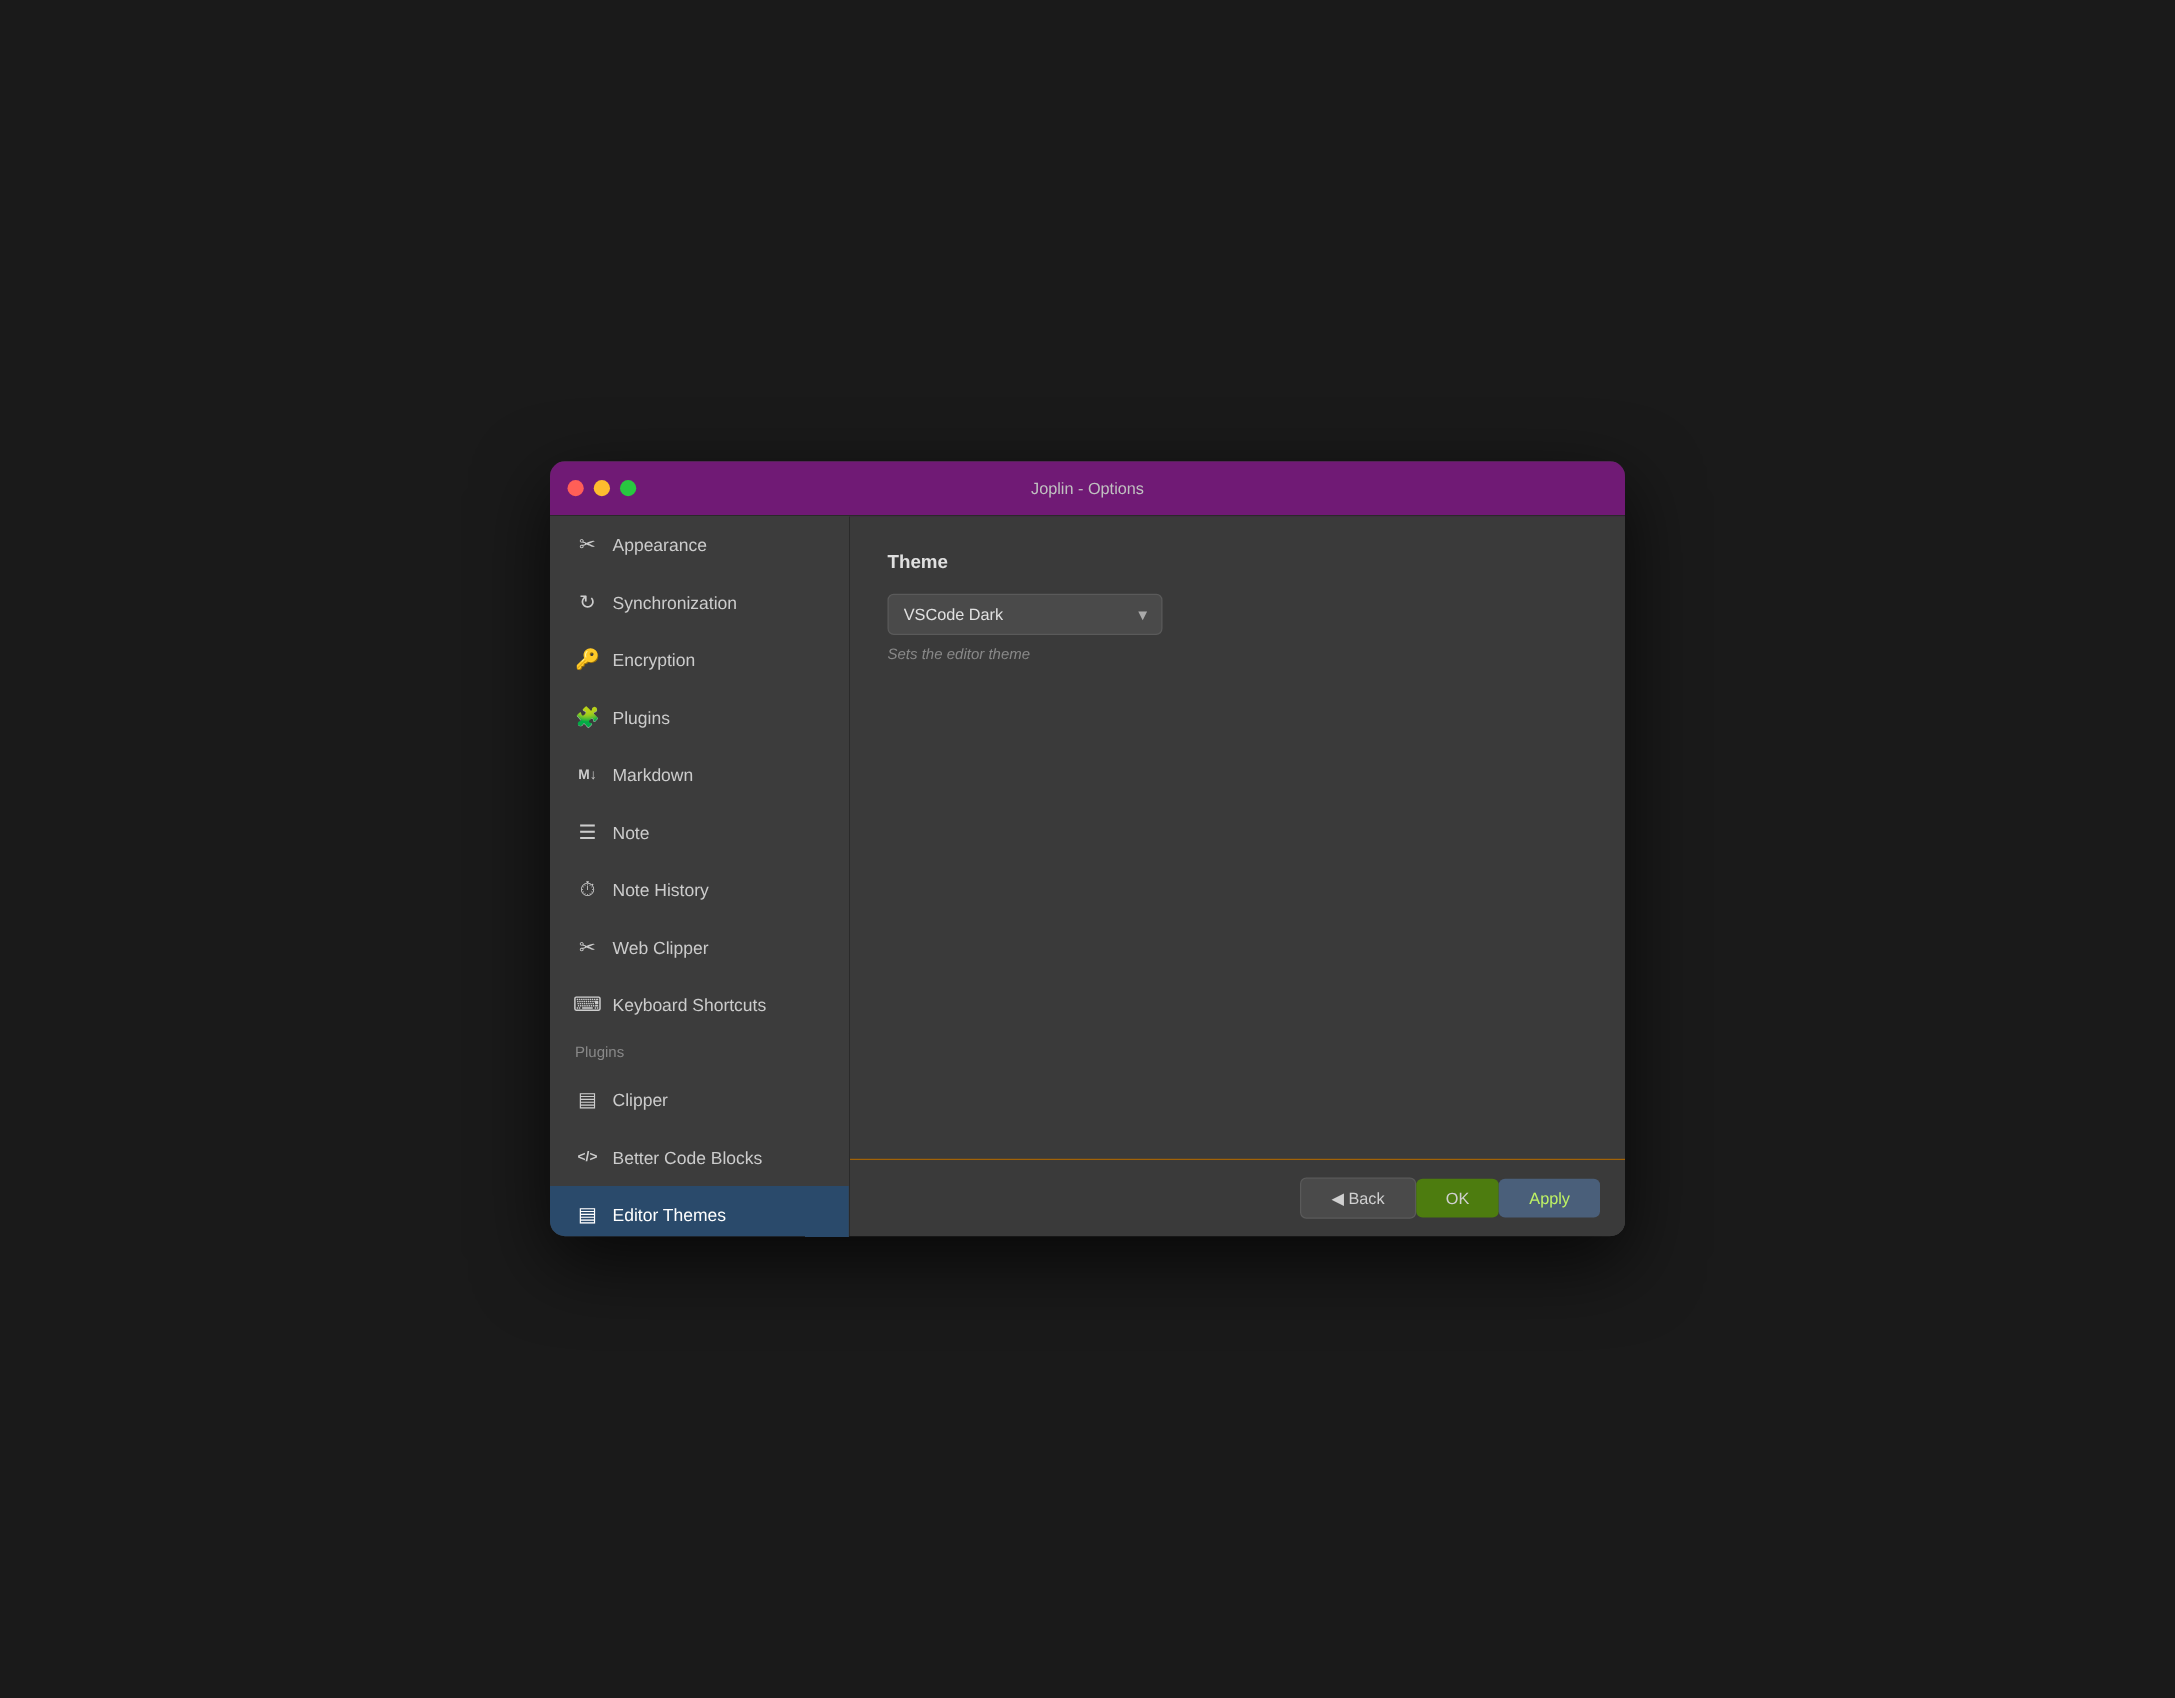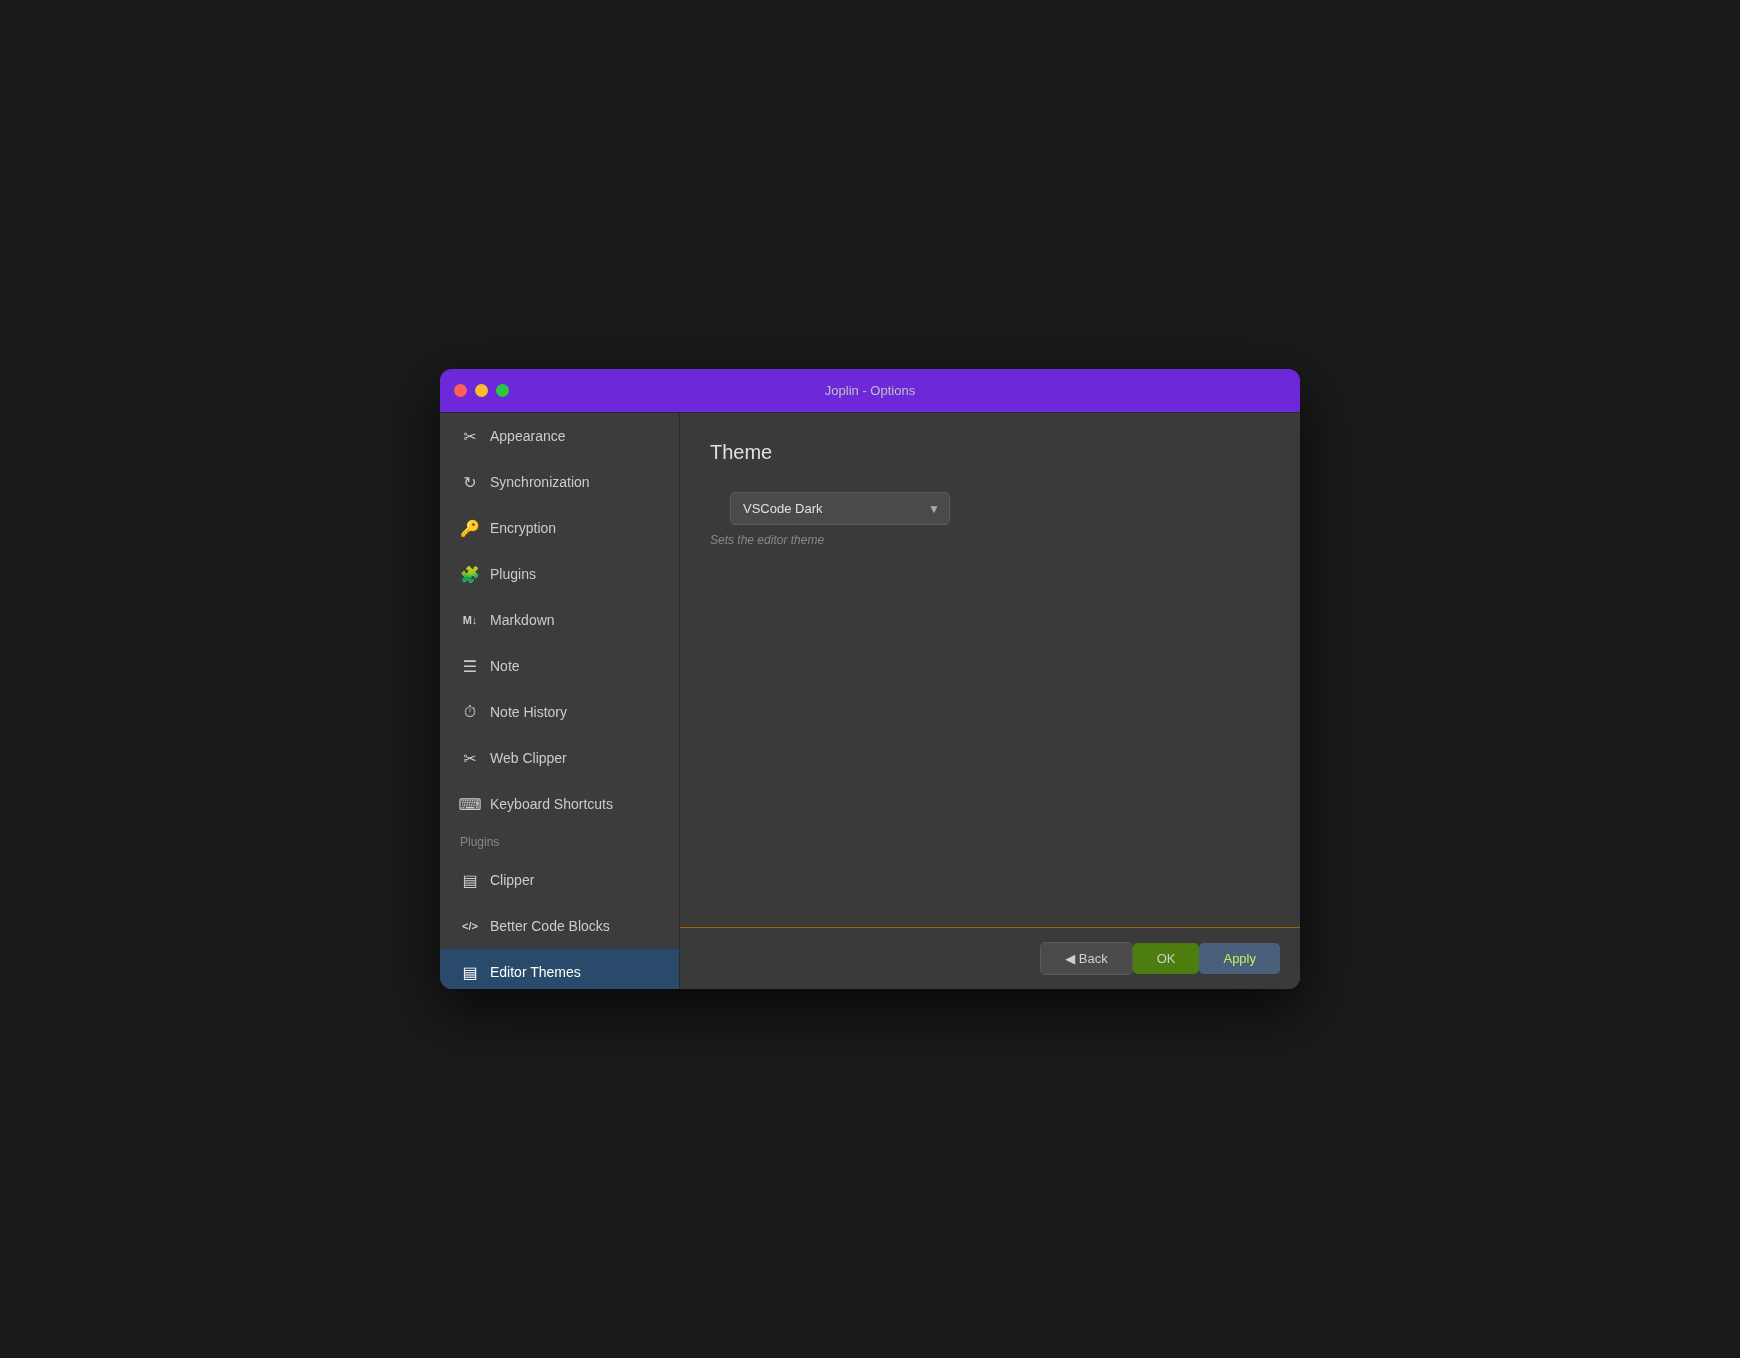--- a/index.html
+++ b/index.html
@@ -15,21 +15,21 @@
       width: 860px;
       height: 620px;
       background: #3c3c3c;
       border-radius: 12px;
       overflow: hidden;
       display: flex;
       flex-direction: column;
       box-shadow: 0 20px 60px rgba(0,0,0,0.7);
     }
     .titlebar {
-      background: #6d28d9;
+      background: #701a75;
       height: 44px;
       display: flex;
       align-items: center;
       justify-content: center;
       position: relative;
       flex-shrink: 0;
       border-bottom: 1px solid #2a2a2a;
     }
     .traffic-lights {
       position: absolute;
@@ -104,34 +104,33 @@
       flex-direction: column;
       overflow: hidden;
     }
     .main-panel {
       flex: 1;
       padding: 28px 30px;
       overflow-y: auto;
     }
     .section-title {
       color: #e0e0e0;
-      font-size: 20px;
-      font-weight: 400;
-      margin-bottom: 28px;
+      font-size: 15px;
+      font-weight: 700;
+      margin-bottom: 17px;
     }
     .field-group {
       display: flex;
       flex-direction: column;
       gap: 8px;
       margin-bottom: 12px;
     }
     .select-wrapper {
       position: relative;
       width: 220px;
-      margin-left: 20px;
     }
     .theme-select {
       width: 100%;
       padding: 8px 30px 8px 12px;
       background: #4a4a4a;
       border: 1px solid #5a5a5a;
       border-radius: 5px;
       color: #e0e0e0;
       font-size: 13px;
       appearance: none;

